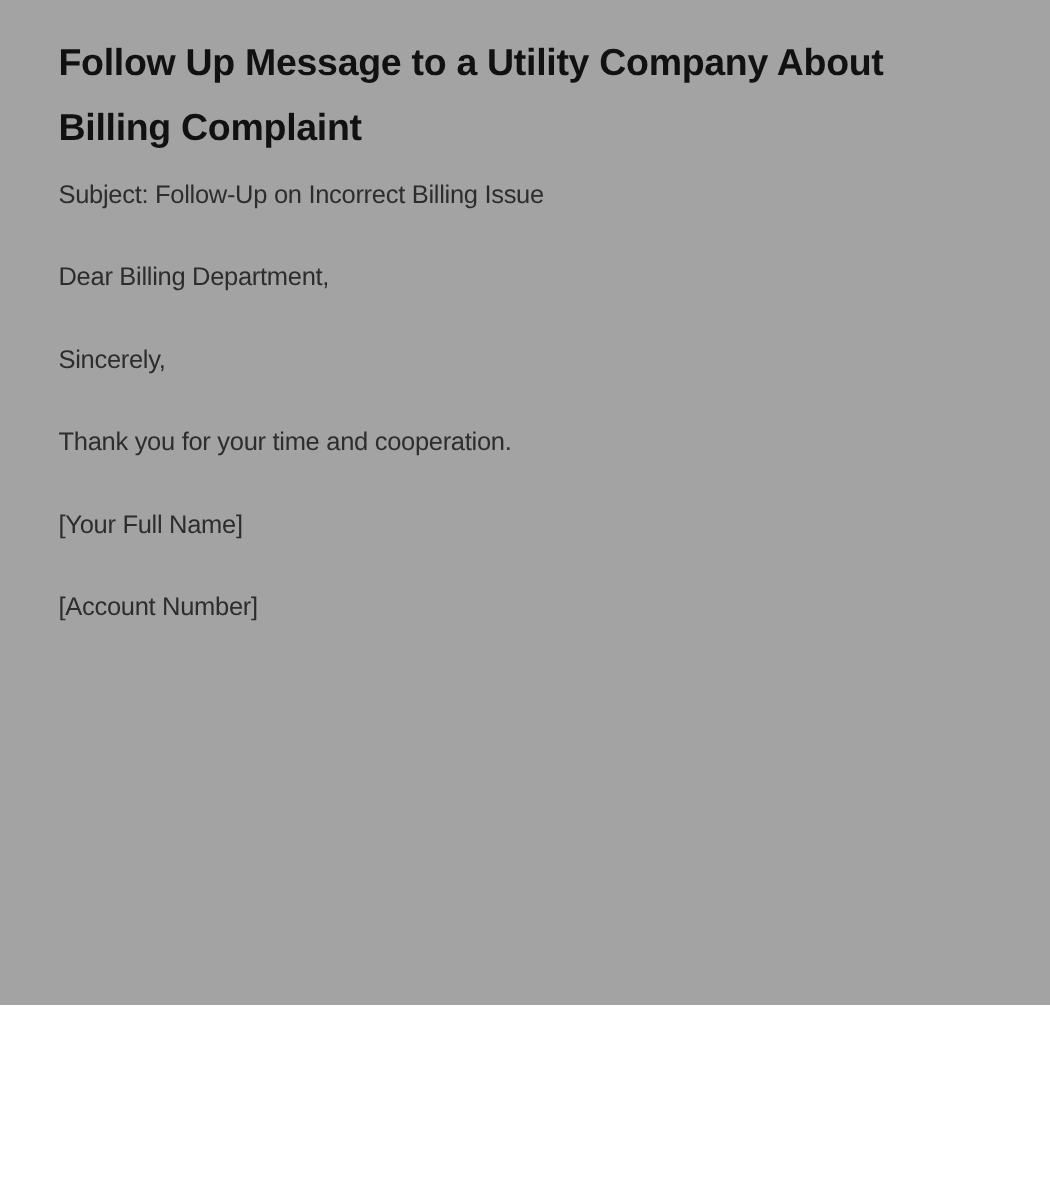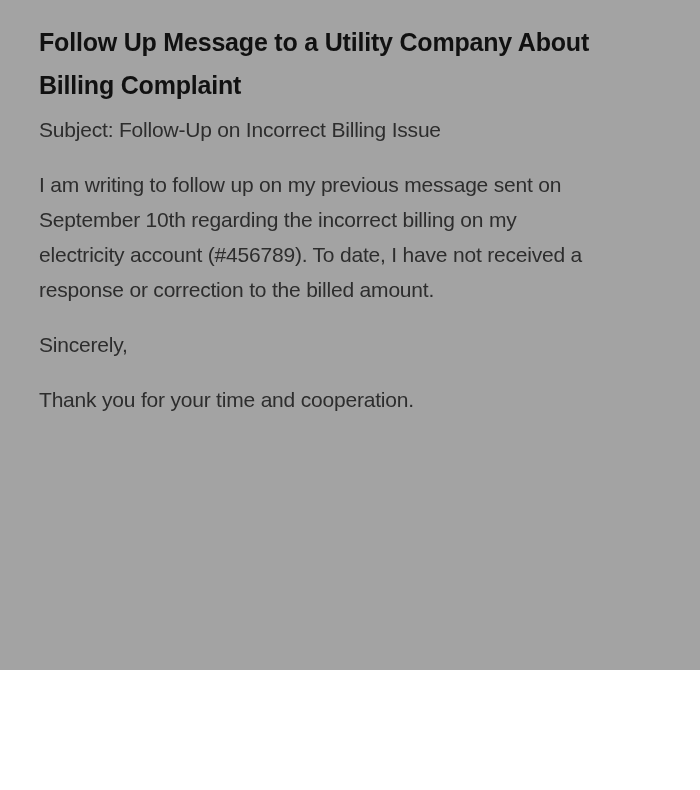--- a/index.html
+++ b/index.html
@@ -23,40 +23,42 @@
   h1.letter-heading {
     margin: 0 0 5px 0;
     font-size: 25px;
     line-height: 43px;
     font-weight: bold;
     letter-spacing: -0.2px;
     color: #111111;
   }
   p.letter-line {
     margin: 0 0 20px 0;
-    font-size: 21px;
+    font-size: 17px;
     line-height: 35px;
     letter-spacing: -0.2px;
     color: #2d2d2d;
   }
 </style>
 </head>
 <body>
 
 <div class="page">
   <div class="letter">
 
     <h1 class="letter-heading">Follow Up Message to a Utility Company About Billing Complaint</h1>
 
     <p class="letter-line">Subject: Follow-Up on Incorrect Billing Issue</p>
 
+    <p class="letter-line">Dear Billing Department,</p>
 
-    <p class="letter-line">I am writing to follow up on my previous message sent on September 10th regarding the incorrect billing on my electricity account (#456789). To date, I have not received a response or correction to the billed amount.</p>
 
 
     <p class="letter-line">Sincerely,</p>
 
     <p class="letter-line">Thank you for your time and cooperation.</p>
 
+    <p class="letter-line">[Your Full Name]</p>
 
+    <p class="letter-line">[Account Number]</p>
 
   </div>
 </div>
 
 </body></html>

